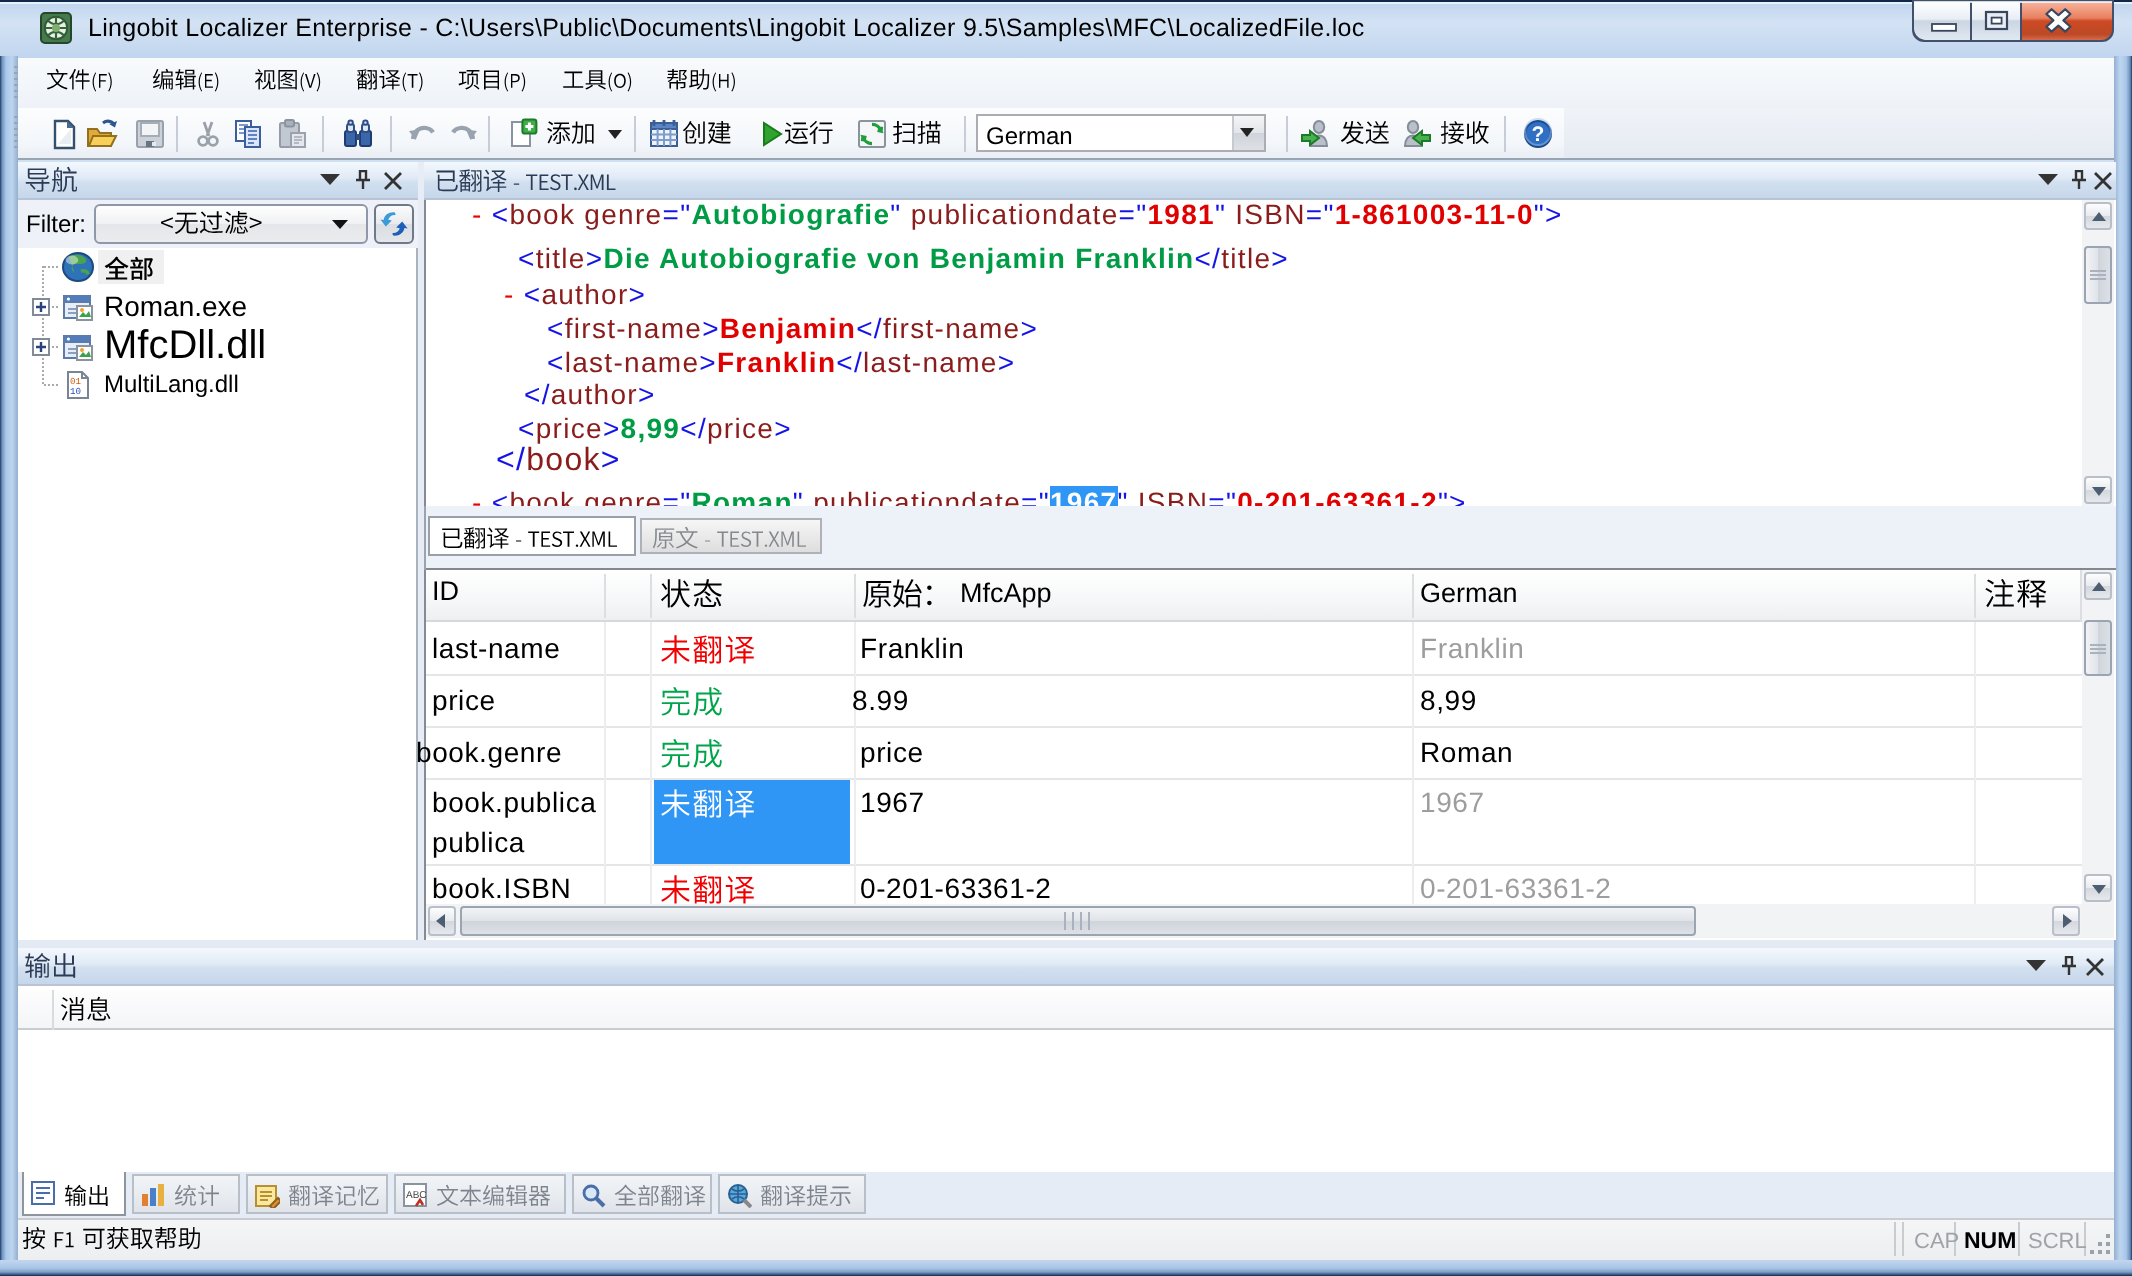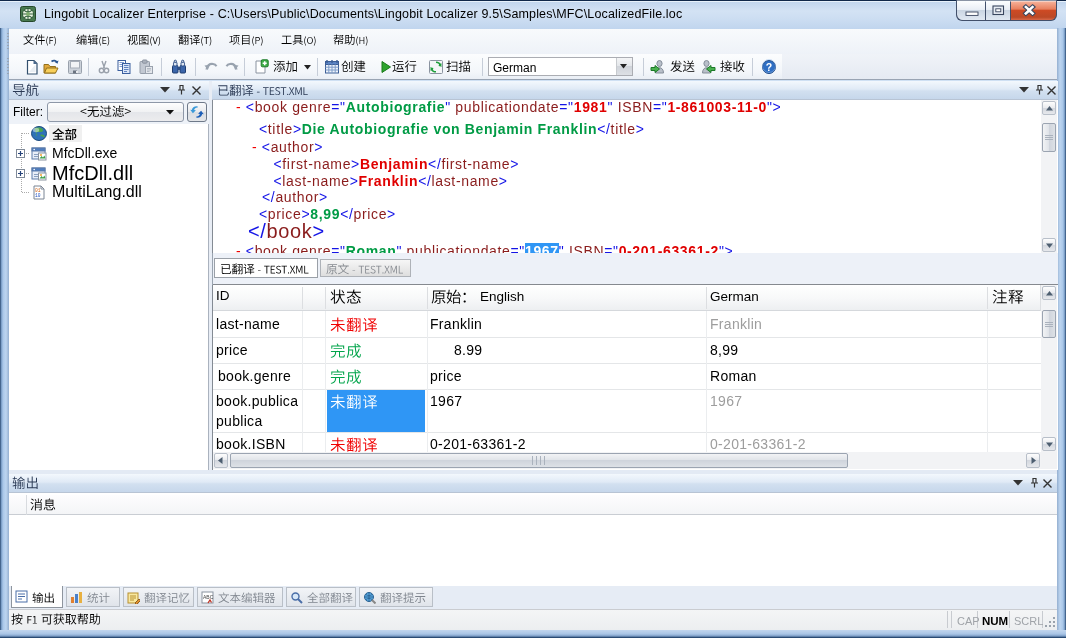--- a/index.html
+++ b/index.html
@@ -262,23 +262,23 @@
     <rect x="7.5" y="7" width="7.5" height="7" fill="#fff" stroke="#8a93a0"></rect>
     <path d="M8.5 12.5l2-2.5 1.5 1.5 1.5-2 1 3z" fill="#3fa04c"></path>
     <circle cx="10" cy="9" r="1" fill="#f0a030"></circle>
   </svg>
 <svg class="abs" style="left:31px;top:185px" width="16" height="15" viewBox="0 0 16 15">
 <path d="M3 1h7l3 3v10H3z" fill="#fff" stroke="#7a8594"></path>
     <path d="M10 1v3h3" fill="none" stroke="#7a8594"></path>
 <text x="4" y="7" font-size="4.6" font-family="Liberation Mono" fill="#d06010">01</text>
 <text x="4" y="12" font-size="4.6" font-family="Liberation Mono" fill="#2050c0">10</text>
 </svg>
-<div style="position:absolute;left:52px;top:144.3px;font-size:14px;line-height:18px;white-space:pre;color:#000">MfcDll.exe</div>
+<div style="position:absolute;left:52px;top:144.3px;font-size:14px;line-height:18px;white-space:pre;color:#000">Roman.exe</div>
 <div style="position:absolute;left:52px;top:163.8px;font-size:20px;line-height:18px;white-space:pre;color:#000">MfcDll.dll</div>
-<div style="position:absolute;left:52px;top:183.3px;font-size:16px;line-height:18px;white-space:pre;color:#000">MultiLang.dll</div>
+<div style="position:absolute;left:52px;top:183.3px;font-size:12px;line-height:18px;white-space:pre;color:#000">MultiLang.dll</div>
 <div style="position:absolute;left:209px;top:81px;width:3px;height:389px;background:#e8edf5;"></div>
 <div class="hdrgrad" style="position:absolute;left:212px;top:81px;width:846px;height:19px;border-bottom:1px solid #b8c4d4;"></div>
 <svg style="position:absolute;left:217px;top:83.8px;overflow:visible" width="91.1" height="13.2" viewBox="0 0 91.1 13.2">
     <path d="M1.2 1.3V2.2H9.4V5.5H2.7V3.4H1.9V9.8C1.9 11.3 2.5 11.6 4.4 11.6C4.9 11.6 8.8 11.6 9.2 11.6C11.2 11.6 11.6 10.9 11.9 8.7C11.6 8.6 11.2 8.5 11 8.3C10.9 10.3 10.6 10.8 9.2 10.8C8.4 10.8 5 10.8 4.4 10.8C3 10.8 2.7 10.6 2.7 9.8V6.4H9.4V7H10.3V1.3Z M13.4 2.1C13.6 2.6 13.8 3.2 13.9 3.5L14.5 3.3C14.4 3 14.2 2.4 14 2ZM18.5 3.3C18.9 4.1 19.2 5.2 19.4 5.8L20 5.6C19.8 5 19.4 3.9 19.1 3.1ZM21.3 3.3C21.6 4.1 22 5.1 22.1 5.7L22.8 5.5C22.6 4.9 22.2 3.9 21.9 3.1ZM17.2 1.8C17 2.3 16.7 3 16.4 3.5H16V1.6C16.8 1.5 17.5 1.3 18.1 1.2L17.6 0.6C16.5 0.9 14.5 1.1 12.8 1.2C12.9 1.4 13 1.7 13 1.8C13.7 1.8 14.5 1.7 15.3 1.7V3.5H12.7V4.2H15C14.4 5.1 13.4 6 12.6 6.5C12.7 6.7 12.9 7 12.9 7.2L13.2 7V12H13.9V11.2H17.3V11.8H18V7H13.3C14 6.5 14.7 5.6 15.3 4.8V6.8H16V4.8C16.6 5.3 17.6 6.1 17.9 6.5L18.4 5.8C18 5.6 16.6 4.6 16.1 4.2H18.1V3.5H17.1C17.3 3.1 17.6 2.5 17.8 2ZM15.3 9.4V10.6H13.9V9.4ZM15.9 9.4H17.3V10.6H15.9ZM15.3 8.8H13.9V7.7H15.3ZM15.9 8.8V7.7H17.3V8.8ZM18.3 8.6 18.7 9.2C19.2 8.7 19.7 8.1 20.2 7.4V11C20.2 11.1 20.2 11.2 20.1 11.2C19.9 11.2 19.4 11.2 19 11.2C19.1 11.4 19.2 11.7 19.2 11.9C19.9 11.9 20.3 11.9 20.6 11.8C20.8 11.7 20.9 11.4 20.9 11V1.1H18.5V1.8H20.2V6.5C19.5 7.3 18.8 8.1 18.3 8.6ZM21.1 8.4 21.6 9C22 8.6 22.5 8 23 7.5V11C23 11.1 22.9 11.2 22.8 11.2C22.6 11.2 22.2 11.2 21.7 11.2C21.8 11.4 21.9 11.7 21.9 11.9C22.6 11.9 23.1 11.9 23.3 11.8C23.6 11.7 23.7 11.4 23.7 11V1.1H21.2V1.8H23V6.5C22.3 7.2 21.6 8 21.1 8.4Z M25.5 1.2C26.1 1.9 26.7 2.8 27 3.4L27.6 2.9C27.4 2.3 26.7 1.5 26.1 0.8ZM31.9 5.9V7H29.4V7.7H31.9V9.2H28.7V9.6C28.6 9.4 28.5 9.3 28.5 9.1L27.4 9.9V4.4H24.8V5.2H26.6V9.8C26.6 10.4 26.2 10.9 26 11C26.2 11.2 26.4 11.5 26.5 11.7C26.6 11.4 26.9 11.2 28.7 9.9V9.9H31.9V12H32.7V9.9H36.1V9.2H32.7V7.7H35.3V7H32.7V5.9ZM34.3 2C33.9 2.7 33.2 3.3 32.4 3.9C31.7 3.3 31.1 2.7 30.6 2ZM28.9 1.2V2H29.8C30.3 2.9 30.9 3.6 31.7 4.3C30.6 4.9 29.4 5.4 28.3 5.7C28.4 5.8 28.6 6.2 28.7 6.4C30 6 31.2 5.5 32.4 4.8C33.4 5.5 34.5 6 35.8 6.3C35.9 6.1 36.1 5.7 36.3 5.6C35.1 5.3 34 4.9 33.1 4.3C34.1 3.5 35 2.6 35.5 1.5L35 1.2L34.9 1.2Z M39.9 8.4H42.6V7.7H39.9Z M48.4 11H49.3V4H51.7V3.2H46V4H48.4Z M52.8 11H57.3V10.3H53.7V7.3H56.7V6.5H53.7V4H57.2V3.2H52.8Z M60.7 11.1C62.3 11.1 63.3 10.2 63.3 9C63.3 7.8 62.6 7.3 61.7 6.9L60.6 6.4C60 6.1 59.3 5.8 59.3 5C59.3 4.3 59.9 3.9 60.8 3.9C61.5 3.9 62.1 4.1 62.6 4.6L63.1 4C62.5 3.5 61.7 3.1 60.8 3.1C59.4 3.1 58.4 3.9 58.4 5.1C58.4 6.3 59.3 6.8 60 7.1L61.1 7.6C61.8 7.9 62.4 8.2 62.4 9C62.4 9.8 61.8 10.4 60.7 10.4C59.9 10.4 59.1 10 58.5 9.4L58 10C58.7 10.7 59.6 11.1 60.7 11.1Z M66 11H66.9V4H69.3V3.2H63.6V4H66Z M70.7 11.1C71.1 11.1 71.4 10.9 71.4 10.5C71.4 10 71.1 9.8 70.7 9.8C70.4 9.8 70.1 10 70.1 10.5C70.1 10.9 70.4 11.1 70.7 11.1Z M71.9 11H72.8L74 8.8C74.2 8.4 74.4 8.1 74.6 7.6H74.7C74.9 8.1 75.1 8.4 75.3 8.8L76.5 11H77.5L75.2 7L77.4 3.2H76.4L75.3 5.3C75.1 5.6 75 6 74.8 6.4H74.7C74.5 6 74.3 5.6 74.1 5.3L73 3.2H72L74.2 7Z M78.4 11H79.2V6.5C79.2 5.8 79.1 4.9 79.1 4.3H79.1L79.7 6L81.3 10.2H81.9L83.4 6L84 4.3H84C84 4.9 83.9 5.8 83.9 6.5V11H84.8V3.2H83.7L82.2 7.5C82 8 81.8 8.6 81.6 9.1H81.6C81.4 8.6 81.2 8 81 7.5L79.5 3.2H78.4Z M86.5 11H90.8V10.3H87.4V3.2H86.5Z" fill="#2b3a55"></path>
   </svg>
 <svg class="abs" style="left:1019px;top:87px" width="11" height="6" viewBox="0 0 11 6">
     <path d="M0 0h10L5 5.5z" fill="#333"></path>
   </svg>
 <svg class="abs" style="left:1035px;top:85px" width="9" height="10" viewBox="0 0 9 10">
     <path d="M3 0.5h3v4.5h-3zM1 5h7M4.5 5v4.5" stroke="#333" fill="none" stroke-width="1.2"></path>
@@ -287,21 +287,21 @@
     <path d="M0.5 0.5l8 8M8.5 0.5l-8 8" stroke="#333" stroke-width="1.4"></path>
   </svg>
 <div style="position:absolute;left:212px;top:100px;width:846px;height:153px;background:#fff;border-left:1px solid #848b94;"></div>
 <div style="position:absolute;left:236px;top:97.7px;font-size:14px;line-height:18px;white-space:pre;letter-spacing:0.65px;color:#000"><span style="color:#f00000">-</span> <span style="color:#1414e6">&lt;</span><span style="color:#8a1c1c">book genre</span><span style="color:#1414e6">="</span><b style="color:#009b45">Autobiografie</b><span style="color:#1414e6">"</span> <span style="color:#8a1c1c">publicationdate</span><span style="color:#1414e6">="</span><b style="color:#e00000">1981</b><span style="color:#1414e6">"</span> <span style="color:#8a1c1c">ISBN</span><span style="color:#1414e6">="</span><b style="color:#e00000">1-861003-11-0</b><span style="color:#1414e6">"&gt;</span></div>
 <div style="position:absolute;left:259px;top:120.2px;font-size:14px;line-height:18px;white-space:pre;letter-spacing:0.65px;color:#000"><span style="color:#1414e6">&lt;</span><span style="color:#8a1c1c">title</span><span style="color:#1414e6">&gt;</span><b style="color:#009b45">Die Autobiografie von Benjamin Franklin</b><span style="color:#1414e6">&lt;/</span><span style="color:#8a1c1c">title</span><span style="color:#1414e6">&gt;</span></div>
 <div style="position:absolute;left:252px;top:137.8px;font-size:14px;line-height:18px;white-space:pre;letter-spacing:0.65px;color:#000"><span style="color:#f00000">-</span> <span style="color:#1414e6">&lt;</span><span style="color:#8a1c1c">author</span><span style="color:#1414e6">&gt;</span></div>
 <div style="position:absolute;left:273.5px;top:154.7px;font-size:14px;line-height:18px;white-space:pre;letter-spacing:0.65px;color:#000"><span style="color:#1414e6">&lt;</span><span style="color:#8a1c1c">first-name</span><span style="color:#1414e6">&gt;</span><b style="color:#e00000">Benjamin</b><span style="color:#1414e6">&lt;/</span><span style="color:#8a1c1c">first-name</span><span style="color:#1414e6">&gt;</span></div>
 <div style="position:absolute;left:273.5px;top:171.6px;font-size:14px;line-height:18px;white-space:pre;letter-spacing:0.65px;color:#000"><span style="color:#1414e6">&lt;</span><span style="color:#8a1c1c">last-name</span><span style="color:#1414e6">&gt;</span><b style="color:#e00000">Franklin</b><span style="color:#1414e6">&lt;/</span><span style="color:#8a1c1c">last-name</span><span style="color:#1414e6">&gt;</span></div>
 <div style="position:absolute;left:262px;top:188.4px;font-size:14px;line-height:18px;white-space:pre;letter-spacing:0.65px;color:#000"><span style="color:#1414e6">&lt;/</span><span style="color:#8a1c1c">author</span><span style="color:#1414e6">&gt;</span></div>
 <div style="position:absolute;left:259px;top:205.3px;font-size:14px;line-height:18px;white-space:pre;letter-spacing:0.65px;color:#000"><span style="color:#1414e6">&lt;</span><span style="color:#8a1c1c">price</span><span style="color:#1414e6">&gt;</span><b style="color:#009b45">8,99</b><span style="color:#1414e6">&lt;/</span><span style="color:#8a1c1c">price</span><span style="color:#1414e6">&gt;</span></div>
-<div style="position:absolute;left:248px;top:222.1px;font-size:20px;line-height:18px;white-space:pre;letter-spacing:0.65px;color:#000"><span style="color:#1414e6">&lt;/</span><span style="color:#8a1c1c">book</span><span style="color:#1414e6">&gt;</span></div>
+<div style="position:absolute;left:248px;top:222.1px;font-size:16px;line-height:18px;white-space:pre;letter-spacing:0.65px;color:#000"><span style="color:#1414e6">&lt;/</span><span style="color:#8a1c1c">book</span><span style="color:#1414e6">&gt;</span></div>
 <div style="position:absolute;left:236px;top:242px;font-size:14px;line-height:18px;white-space:pre;letter-spacing:0.65px;color:#000"><span style="color:#f00000">-</span> <span style="color:#1414e6">&lt;</span><span style="color:#8a1c1c">book genre</span><span style="color:#1414e6">="</span><b style="color:#009b45">Roman</b><span style="color:#1414e6">"</span> <span style="color:#8a1c1c">publicationdate</span><span style="color:#1414e6">="</span><b style="background:#2f96f5;color:#fff">1967</b><span style="color:#1414e6">"</span> <span style="color:#8a1c1c">ISBN</span><span style="color:#1414e6">="</span><b style="color:#e00000">0-201-63361-2</b><span style="color:#1414e6">"&gt;</span></div>
 <div style="position:absolute;left:1041px;top:100px;width:16px;height:153px;background:#f2f3f5;"></div>
 <div style="position:absolute;left:1042px;top:101px;width:14px;height:14px;background:linear-gradient(#fdfdfd,#e8eaee 50%,#d3d7de 50%,#e6e8ec);border:1px solid #b8bfc9;border-radius:2px;"></div>
 <svg class="abs" style="left:1046px;top:106px" width="7" height="5" viewBox="0 0 7 5">
     <path d="M3.5 0L7 4.5H0z" fill="#4d5e70"></path>
   </svg>
 <div style="position:absolute;left:1042px;top:238px;width:14px;height:14px;background:linear-gradient(#fdfdfd,#e8eaee 50%,#d3d7de 50%,#e6e8ec);border:1px solid #b8bfc9;border-radius:2px;"></div>
 <svg class="abs" style="left:1046px;top:243px" width="7" height="5" viewBox="0 0 7 5">
     <path d="M3.5 5L0 0.5h7z" fill="#4d5e70"></path>
   </svg>
@@ -327,21 +327,21 @@
 <div style="position:absolute;left:706px;top:287px;width:1px;height:22px;background:#dcdee1;"></div>
 <div style="position:absolute;left:987px;top:287px;width:1px;height:22px;background:#dcdee1;"></div>
 <div style="position:absolute;left:1040px;top:285px;width:1px;height:26px;background:#dcdee1;"></div>
 <div style="position:absolute;left:216px;top:287px;font-size:13.5px;line-height:17.5px;white-space:pre;color:#000">ID</div>
 <svg style="position:absolute;left:330px;top:289px;overflow:visible" width="31.6" height="16.4" viewBox="0 0 31.6 16.4">
     <path d="M11.5 1.6C12.2 2.5 13 3.6 13.4 4.4L14.2 3.8C13.8 3.1 13 2 12.3 1.2ZM0.8 3.1C1.6 4 2.4 5.2 2.8 6L3.7 5.4C3.3 4.7 2.4 3.5 1.6 2.6ZM9.2 0.6V4.2L9.2 5.2H5.5V6.3H9.1C8.9 8.8 8 11.8 5.1 14.1C5.3 14.3 5.7 14.6 5.9 14.8C8.4 12.8 9.4 10.4 9.9 8C10.7 11.1 12.1 13.5 14.3 14.8C14.4 14.5 14.8 14.1 15.1 13.9C12.6 12.6 11.1 9.7 10.4 6.3H14.7V5.2H10.2L10.2 4.2V0.6ZM0.5 10.7 1.1 11.6C2 10.8 3 9.9 3.9 8.9V14.8H4.9V0.6H3.9V7.7C2.7 8.8 1.4 10 0.5 10.7Z M22 7.2C22.9 7.7 24 8.6 24.5 9.1L25.4 8.5C24.9 7.9 23.8 7.2 22.9 6.6ZM20.3 9.9V13C20.3 14.2 20.8 14.5 22.5 14.5C22.9 14.5 25.8 14.5 26.2 14.5C27.7 14.5 28 14 28.2 12.1C27.9 12 27.4 11.9 27.2 11.7C27.1 13.3 27 13.5 26.2 13.5C25.5 13.5 23 13.5 22.5 13.5C21.5 13.5 21.3 13.4 21.3 13V9.9ZM22.5 9.5C23.4 10.3 24.5 11.4 25 12.2L25.8 11.6C25.3 10.9 24.2 9.8 23.3 9ZM27.7 9.9C28.5 11.2 29.3 13 29.6 14.1L30.6 13.8C30.3 12.7 29.5 10.9 28.7 9.6ZM18.5 9.9C18.2 11.1 17.7 12.7 17 13.7L17.9 14.2C18.6 13.1 19.1 11.5 19.5 10.2ZM23.4 0.6C23.3 1.3 23.2 2.1 23 2.8H17V3.8H22.8C22 5.9 20.5 7.6 16.8 8.5C17 8.7 17.3 9.2 17.4 9.4C21.4 8.3 23.1 6.3 23.9 3.8H23.9C25 6.6 27.1 8.5 30.2 9.4C30.3 9.1 30.7 8.6 30.9 8.4C28.1 7.7 26 6.1 25 3.8H30.8V2.8H24.1C24.3 2.1 24.4 1.3 24.5 0.6Z" fill="#000"></path>
   </svg>
 <svg style="position:absolute;left:431px;top:289px;overflow:visible" width="45.3" height="16.4" viewBox="0 0 45.3 16.4">
     <path d="M5.6 7.3H12.3V8.9H5.6ZM5.6 5H12.3V6.5H5.6ZM10.8 11C11.8 12 13 13.4 13.6 14.2L14.5 13.7C13.9 12.9 12.6 11.5 11.7 10.6ZM5.8 10.5C5.1 11.6 4 12.7 3.1 13.6C3.4 13.7 3.8 14 4 14.1C4.9 13.3 6 12 6.8 10.9ZM2.1 1.5V5.9C2.1 8.3 2 11.6 0.6 14C0.8 14.1 1.3 14.3 1.5 14.5C2.9 12 3.1 8.4 3.1 5.9V2.5H14.6V1.5ZM8.3 2.7C8.2 3.1 7.9 3.7 7.7 4.2H4.6V9.7H8.4V13.6C8.4 13.8 8.4 13.9 8.1 13.9C7.9 13.9 7.1 13.9 6.1 13.9C6.2 14.1 6.4 14.5 6.4 14.8C7.7 14.8 8.4 14.8 8.9 14.6C9.3 14.5 9.4 14.2 9.4 13.6V9.7H13.3V4.2H8.8C9 3.8 9.3 3.3 9.5 2.9Z M22.1 8.5V14.8H23.1V14.1H27.9V14.8H28.9V8.5ZM23.1 13.2V9.5H27.9V13.2ZM21.5 7.2C22 7.1 22.6 7 28.5 6.6C28.7 7 28.9 7.3 29 7.7L29.9 7.2C29.4 6 28.3 4.2 27.2 2.9L26.4 3.3C27 4 27.5 4.8 28 5.6L22.8 6C23.9 4.6 24.9 2.7 25.8 0.9L24.7 0.6C23.9 2.6 22.6 4.7 22.2 5.2C21.8 5.8 21.5 6.2 21.2 6.2C21.3 6.5 21.5 7 21.5 7.2ZM18 4.8H19.9C19.7 6.9 19.3 8.6 18.8 10C18.2 9.5 17.6 9.1 17.1 8.7C17.4 7.6 17.7 6.2 18 4.8ZM16 9.1C16.7 9.6 17.6 10.3 18.4 10.9C17.6 12.3 16.7 13.3 15.6 14C15.8 14.2 16 14.5 16.2 14.8C17.4 14 18.4 13 19.1 11.6C19.7 12.2 20.3 12.7 20.6 13.2L21.3 12.4C20.9 11.9 20.2 11.3 19.6 10.7C20.3 8.9 20.7 6.7 20.9 3.9L20.3 3.8L20.1 3.8H18.2C18.4 2.7 18.6 1.7 18.7 0.7L17.7 0.7C17.6 1.6 17.5 2.7 17.3 3.8H15.6V4.8H17.1C16.7 6.4 16.3 8 16 9.1Z M33.7 6C34.3 6 34.8 5.6 34.8 4.9C34.8 4.2 34.3 3.8 33.7 3.8C33.1 3.8 32.6 4.2 32.6 4.9C32.6 5.6 33.1 6 33.7 6ZM33.7 13.6C34.3 13.6 34.8 13.2 34.8 12.5C34.8 11.8 34.3 11.4 33.7 11.4C33.1 11.4 32.6 11.8 32.6 12.5C32.6 13.2 33.1 13.6 33.7 13.6Z" fill="#000"></path>
   </svg>
-<div style="position:absolute;left:480px;top:287.8px;font-size:13.5px;line-height:17.5px;white-space:pre;color:#000">English</div>
+<div style="position:absolute;left:480px;top:287.8px;font-size:13.5px;line-height:17.5px;white-space:pre;color:#000">MfcApp</div>
 <div style="position:absolute;left:710px;top:287.8px;font-size:13.5px;line-height:17.5px;white-space:pre;color:#000">German</div>
 <svg style="position:absolute;left:992px;top:288.5px;overflow:visible" width="31.6" height="16.4" viewBox="0 0 31.6 16.4">
     <path d="M1.5 1.5C2.5 2 3.8 2.8 4.4 3.3L5 2.4C4.4 1.9 3 1.2 2.1 0.8ZM0.7 5.8C1.6 6.3 2.9 7 3.5 7.5L4.1 6.6C3.5 6.2 2.2 5.5 1.2 5ZM1.1 13.9 2 14.6C2.9 13.2 4 11.2 4.8 9.6L4.1 8.9C3.2 10.7 2 12.7 1.1 13.9ZM8.5 0.9C9 1.7 9.6 2.8 9.8 3.5L10.8 3.1C10.6 2.4 10 1.3 9.4 0.5ZM5.1 3.6V4.6H9.3V8.2H5.7V9.2H9.3V13.3H4.6V14.3H14.9V13.3H10.3V9.2H13.9V8.2H10.3V4.6H14.5V3.6Z M17.1 3.2C17.6 3.9 18 4.9 18.2 5.5L19 5.2C18.8 4.6 18.3 3.6 17.8 3ZM22.1 2.8C21.8 3.5 21.3 4.5 20.9 5.2L21.6 5.4C22 4.8 22.5 3.9 22.9 3.1ZM22.2 0.7C21 1.1 18.7 1.4 16.8 1.6C16.9 1.8 17 2.1 17 2.4C17.8 2.3 18.7 2.3 19.5 2.1V6.2H16.9V7.1H19.3C18.7 8.7 17.6 10.5 16.6 11.5C16.8 11.8 17 12.2 17.2 12.5C18 11.6 18.9 10.1 19.5 8.6V14.8H20.5V8.4C21.1 9.1 21.8 10 22.1 10.4L22.8 9.7C22.5 9.3 21 7.7 20.5 7.3V7.1H22.5V6.2H20.5V2C21.4 1.9 22.2 1.7 22.8 1.5ZM23.3 1.4V2.4H24C24.5 3.4 25.3 4.4 26.1 5.2C25 5.9 23.7 6.5 22.5 6.9C22.7 7.1 23 7.4 23.1 7.7C24.3 7.3 25.7 6.6 26.9 5.8C28 6.7 29.2 7.3 30.6 7.7C30.7 7.4 31 7 31.2 6.8C29.9 6.5 28.7 6 27.6 5.3C28.9 4.3 30 3.1 30.7 1.7L30 1.4L29.8 1.4ZM29.2 2.4C28.6 3.2 27.8 4 26.9 4.7C26.1 4 25.4 3.2 24.9 2.4ZM26.3 7.3V8.7H23.5V9.6H26.3V11.3H22.9V12.3H26.3V14.8H27.4V12.3H30.8V11.3H27.4V9.6H30.2V8.7H27.4V7.3Z" fill="#000"></path>
   </svg>
 <div style="position:absolute;left:213px;top:337px;width:828px;height:1px;background:#e4e6e8;"></div>
 <div style="position:absolute;left:213px;top:363px;width:828px;height:1px;background:#e4e6e8;"></div>
 <div style="position:absolute;left:213px;top:389px;width:828px;height:1px;background:#e4e6e8;"></div>
 <div style="position:absolute;left:213px;top:432px;width:828px;height:1px;background:#e4e6e8;"></div>
 <div style="position:absolute;left:302px;top:311px;width:1px;height:141px;background:#ebedef;"></div>
 <div style="position:absolute;left:325px;top:311px;width:1px;height:141px;background:#ebedef;"></div>
@@ -352,23 +352,23 @@
 <div style="position:absolute;left:216px;top:314.5px;font-size:14px;line-height:18px;white-space:pre;letter-spacing:0.3px;color:#000">last-name</div>
 <svg style="position:absolute;left:330px;top:316.8px;overflow:visible" width="47.7" height="16.4" viewBox="0 0 47.7 16.4">
     <path d="M7.2 0.6V3.2H2.1V4.2H7.2V7H1V8.1H6.5C5.1 10.1 2.7 12.1 0.6 13C0.8 13.3 1.1 13.6 1.3 13.9C3.4 12.9 5.7 10.9 7.2 8.8V14.8H8.3V8.7C9.8 10.9 12.1 12.9 14.2 13.9C14.4 13.6 14.7 13.2 14.9 13C12.8 12.1 10.4 10.1 8.9 8.1H14.6V7H8.3V4.2H13.5V3.2H8.3V0.6Z M17.7 2.6C17.9 3.1 18.2 3.9 18.3 4.3L19.1 4.1C19 3.6 18.7 2.9 18.4 2.4ZM24.1 4C24.5 5 24.9 6.4 25.1 7.2L25.8 6.9C25.7 6.1 25.2 4.8 24.7 3.8ZM27.5 4C27.9 5 28.4 6.3 28.6 7.1L29.3 6.8C29.1 6.1 28.7 4.8 28.2 3.8ZM22.4 2.2C22.2 2.8 21.8 3.7 21.5 4.3H20.9V1.9C21.9 1.8 22.8 1.6 23.5 1.4L22.9 0.7C21.5 1.1 19 1.4 17 1.5C17.1 1.7 17.2 2 17.2 2.2C18.1 2.2 19.1 2.1 20 2V4.3H16.9V5.2H19.7C18.9 6.3 17.7 7.4 16.7 8C16.9 8.2 17.1 8.6 17.2 8.9L17.4 8.7V14.8H18.3V13.9H22.5V14.6H23.4V8.6H17.5C18.4 8 19.3 7 20 6V8.3H20.9V6C21.7 6.6 22.9 7.6 23.3 8L23.9 7.2C23.4 6.9 21.7 5.6 21 5.2H23.6V4.3H22.3C22.6 3.8 22.9 3.1 23.2 2.5ZM20.1 11.6V13H18.3V11.6ZM20.9 11.6H22.5V13H20.9ZM20.1 10.8H18.3V9.5H20.1ZM20.9 10.8V9.5H22.5V10.8ZM23.8 10.6 24.3 11.3C24.9 10.7 25.5 9.9 26.2 9.2V13.6C26.2 13.8 26.1 13.8 26 13.8C25.8 13.8 25.2 13.8 24.6 13.8C24.8 14.1 24.9 14.5 24.9 14.7C25.7 14.7 26.3 14.7 26.6 14.6C26.9 14.4 27.1 14.1 27.1 13.6V1.3H24V2.2H26.2V8C25.3 9 24.4 10 23.8 10.6ZM27.3 10.4 27.8 11.2C28.4 10.6 29 9.9 29.6 9.2V13.6C29.6 13.8 29.5 13.8 29.3 13.8C29.2 13.8 28.6 13.8 28 13.8C28.1 14.1 28.3 14.5 28.3 14.8C29.1 14.8 29.7 14.7 30 14.6C30.4 14.4 30.5 14.1 30.5 13.6V1.4H27.4V2.3H29.6V8C28.7 8.9 27.9 9.9 27.3 10.4Z M33.8 1.5C34.5 2.3 35.3 3.4 35.6 4.2L36.5 3.5C36.1 2.9 35.3 1.8 34.6 1ZM41.7 7.2V8.6H38.6V9.6H41.7V11.3H37.8V11.9C37.7 11.7 37.6 11.4 37.5 11.3L36.2 12.2V5.5H32.9V6.5H35.2V12.2C35.2 12.9 34.7 13.4 34.4 13.6C34.6 13.8 34.9 14.2 35 14.4C35.2 14.1 35.6 13.8 37.8 12.2V12.2H41.7V14.8H42.8V12.2H46.9V11.3H42.8V9.6H45.9V8.6H42.8V7.2ZM44.8 2.4C44.2 3.3 43.3 4.1 42.4 4.7C41.5 4.1 40.7 3.3 40.1 2.4ZM38 1.5V2.4H39.1C39.7 3.5 40.5 4.5 41.5 5.3C40.2 6.1 38.7 6.6 37.2 7C37.4 7.2 37.7 7.6 37.8 7.9C39.3 7.4 40.9 6.8 42.4 5.9C43.6 6.7 45 7.4 46.6 7.7C46.7 7.5 47 7.1 47.2 6.9C45.7 6.6 44.4 6 43.2 5.3C44.5 4.4 45.6 3.2 46.3 1.8L45.6 1.4L45.4 1.5Z" fill="#f00000"></path>
   </svg>
 <div style="position:absolute;left:430px;top:314.5px;font-size:14px;line-height:18px;white-space:pre;letter-spacing:0.3px;color:#000">Franklin</div>
 <div style="position:absolute;left:710px;top:314.5px;font-size:14px;line-height:18px;white-space:pre;letter-spacing:0.3px;color:#9d9d9d">Franklin</div>
 <div style="position:absolute;left:216px;top:340.5px;font-size:14px;line-height:18px;white-space:pre;letter-spacing:0.3px;color:#000">price</div>
 <svg style="position:absolute;left:330px;top:342.8px;overflow:visible" width="31.6" height="16.4" viewBox="0 0 31.6 16.4">
     <path d="M3.5 5.2V6.1H12V5.2ZM0.9 8.1V9H5.1C4.9 11.9 4.2 13.3 0.7 14C0.9 14.2 1.2 14.6 1.3 14.8C5.1 14 5.9 12.3 6.2 9H9V13.1C9 14.3 9.4 14.6 10.7 14.6C11 14.6 12.9 14.6 13.2 14.6C14.4 14.6 14.7 14 14.8 11.9C14.5 11.8 14.1 11.7 13.9 11.5C13.8 13.3 13.7 13.6 13.1 13.6C12.7 13.6 11.1 13.6 10.8 13.6C10.2 13.6 10 13.5 10 13.1V9H14.6V8.1ZM6.6 0.8C6.9 1.3 7.2 1.9 7.4 2.4H1.3V5.8H2.3V3.4H13.1V5.8H14.2V2.4H8.6C8.4 1.8 8 1.1 7.6 0.5Z M26.5 1.4C27.5 1.9 28.7 2.7 29.3 3.2L30 2.5C29.4 2 28.1 1.2 27.1 0.7ZM24.6 0.6C24.6 1.5 24.6 2.4 24.7 3.3H18.1V7.6C18.1 9.6 18 12.3 16.7 14.2C16.9 14.3 17.4 14.7 17.6 14.9C19 12.9 19.2 9.8 19.2 7.6V7.4H22.2C22.1 10.2 22.1 11.2 21.8 11.5C21.7 11.6 21.6 11.6 21.4 11.6C21.1 11.6 20.4 11.6 19.6 11.6C19.8 11.8 19.9 12.2 19.9 12.5C20.7 12.6 21.4 12.6 21.8 12.5C22.2 12.5 22.5 12.4 22.7 12.1C23 11.7 23.1 10.4 23.2 6.9C23.2 6.7 23.2 6.4 23.2 6.4H19.2V4.3H24.8C25 6.9 25.3 9.2 25.9 10.9C24.9 12.1 23.7 13.1 22.3 13.9C22.5 14.1 22.9 14.5 23 14.7C24.3 14 25.4 13.1 26.3 12C27 13.7 28 14.7 29.2 14.7C30.3 14.7 30.7 13.9 30.9 11.3C30.7 11.2 30.3 11 30 10.7C29.9 12.8 29.8 13.6 29.3 13.6C28.5 13.6 27.7 12.7 27.1 11.1C28.3 9.6 29.2 7.9 29.8 5.8L28.8 5.6C28.3 7.2 27.6 8.7 26.7 9.9C26.3 8.4 26 6.5 25.8 4.3H30.8V3.3H25.7C25.7 2.4 25.7 1.5 25.7 0.6Z" fill="#00a44a"></path>
   </svg>
-<div style="position:absolute;left:454px;top:340.5px;font-size:14px;line-height:18px;white-space:pre;letter-spacing:0.3px;color:#000">8.99</div>
+<div style="position:absolute;left:426px;top:340.5px;font-size:14px;line-height:18px;white-space:pre;letter-spacing:0.3px;color:#000">8.99</div>
 <div style="position:absolute;left:710px;top:340.5px;font-size:14px;line-height:18px;white-space:pre;letter-spacing:0.3px;color:#000">8,99</div>
-<div style="position:absolute;left:218px;top:366.5px;font-size:14px;line-height:18px;white-space:pre;letter-spacing:0.3px;color:#000">book.genre</div>
+<div style="position:absolute;left:208px;top:366.5px;font-size:14px;line-height:18px;white-space:pre;letter-spacing:0.3px;color:#000">book.genre</div>
 <svg style="position:absolute;left:330px;top:368.8px;overflow:visible" width="31.6" height="16.4" viewBox="0 0 31.6 16.4">
     <path d="M3.5 5.2V6.1H12V5.2ZM0.9 8.1V9H5.1C4.9 11.9 4.2 13.3 0.7 14C0.9 14.2 1.2 14.6 1.3 14.8C5.1 14 5.9 12.3 6.2 9H9V13.1C9 14.3 9.4 14.6 10.7 14.6C11 14.6 12.9 14.6 13.2 14.6C14.4 14.6 14.7 14 14.8 11.9C14.5 11.8 14.1 11.7 13.9 11.5C13.8 13.3 13.7 13.6 13.1 13.6C12.7 13.6 11.1 13.6 10.8 13.6C10.2 13.6 10 13.5 10 13.1V9H14.6V8.1ZM6.6 0.8C6.9 1.3 7.2 1.9 7.4 2.4H1.3V5.8H2.3V3.4H13.1V5.8H14.2V2.4H8.6C8.4 1.8 8 1.1 7.6 0.5Z M26.5 1.4C27.5 1.9 28.7 2.7 29.3 3.2L30 2.5C29.4 2 28.1 1.2 27.1 0.7ZM24.6 0.6C24.6 1.5 24.6 2.4 24.7 3.3H18.1V7.6C18.1 9.6 18 12.3 16.7 14.2C16.9 14.3 17.4 14.7 17.6 14.9C19 12.9 19.2 9.8 19.2 7.6V7.4H22.2C22.1 10.2 22.1 11.2 21.8 11.5C21.7 11.6 21.6 11.6 21.4 11.6C21.1 11.6 20.4 11.6 19.6 11.6C19.8 11.8 19.9 12.2 19.9 12.5C20.7 12.6 21.4 12.6 21.8 12.5C22.2 12.5 22.5 12.4 22.7 12.1C23 11.7 23.1 10.4 23.2 6.9C23.2 6.7 23.2 6.4 23.2 6.4H19.2V4.3H24.8C25 6.9 25.3 9.2 25.9 10.9C24.9 12.1 23.7 13.1 22.3 13.9C22.5 14.1 22.9 14.5 23 14.7C24.3 14 25.4 13.1 26.3 12C27 13.7 28 14.7 29.2 14.7C30.3 14.7 30.7 13.9 30.9 11.3C30.7 11.2 30.3 11 30 10.7C29.9 12.8 29.8 13.6 29.3 13.6C28.5 13.6 27.7 12.7 27.1 11.1C28.3 9.6 29.2 7.9 29.8 5.8L28.8 5.6C28.3 7.2 27.6 8.7 26.7 9.9C26.3 8.4 26 6.5 25.8 4.3H30.8V3.3H25.7C25.7 2.4 25.7 1.5 25.7 0.6Z" fill="#00a44a"></path>
   </svg>
 <div style="position:absolute;left:430px;top:366.5px;font-size:14px;line-height:18px;white-space:pre;letter-spacing:0.3px;color:#000">price</div>
 <div style="position:absolute;left:710px;top:366.5px;font-size:14px;line-height:18px;white-space:pre;letter-spacing:0.3px;color:#000">Roman</div>
 <div style="position:absolute;left:216px;top:391.5px;font-size:14px;line-height:18px;white-space:pre;letter-spacing:0.3px;color:#000">book.publica</div>
 <div style="position:absolute;left:216px;top:411.5px;font-size:14px;line-height:18px;white-space:pre;letter-spacing:0.3px;color:#000">publica</div>
 <svg style="position:absolute;left:330px;top:393.5px;overflow:visible" width="47.7" height="16.4" viewBox="0 0 47.7 16.4">
     <path d="M7.2 0.6V3.2H2.1V4.2H7.2V7H1V8.1H6.5C5.1 10.1 2.7 12.1 0.6 13C0.8 13.3 1.1 13.6 1.3 13.9C3.4 12.9 5.7 10.9 7.2 8.8V14.8H8.3V8.7C9.8 10.9 12.1 12.9 14.2 13.9C14.4 13.6 14.7 13.2 14.9 13C12.8 12.1 10.4 10.1 8.9 8.1H14.6V7H8.3V4.2H13.5V3.2H8.3V0.6Z M17.7 2.6C17.9 3.1 18.2 3.9 18.3 4.3L19.1 4.1C19 3.6 18.7 2.9 18.4 2.4ZM24.1 4C24.5 5 24.9 6.4 25.1 7.2L25.8 6.9C25.7 6.1 25.2 4.8 24.7 3.8ZM27.5 4C27.9 5 28.4 6.3 28.6 7.1L29.3 6.8C29.1 6.1 28.7 4.8 28.2 3.8ZM22.4 2.2C22.2 2.8 21.8 3.7 21.5 4.3H20.9V1.9C21.9 1.8 22.8 1.6 23.5 1.4L22.9 0.7C21.5 1.1 19 1.4 17 1.5C17.1 1.7 17.2 2 17.2 2.2C18.1 2.2 19.1 2.1 20 2V4.3H16.9V5.2H19.7C18.9 6.3 17.7 7.4 16.7 8C16.9 8.2 17.1 8.6 17.2 8.9L17.4 8.7V14.8H18.3V13.9H22.5V14.6H23.4V8.6H17.5C18.4 8 19.3 7 20 6V8.3H20.9V6C21.7 6.6 22.9 7.6 23.3 8L23.9 7.2C23.4 6.9 21.7 5.6 21 5.2H23.6V4.3H22.3C22.6 3.8 22.9 3.1 23.2 2.5ZM20.1 11.6V13H18.3V11.6ZM20.9 11.6H22.5V13H20.9ZM20.1 10.8H18.3V9.5H20.1ZM20.9 10.8V9.5H22.5V10.8ZM23.8 10.6 24.3 11.3C24.9 10.7 25.5 9.9 26.2 9.2V13.6C26.2 13.8 26.1 13.8 26 13.8C25.8 13.8 25.2 13.8 24.6 13.8C24.8 14.1 24.9 14.5 24.9 14.7C25.7 14.7 26.3 14.7 26.6 14.6C26.9 14.4 27.1 14.1 27.1 13.6V1.3H24V2.2H26.2V8C25.3 9 24.4 10 23.8 10.6ZM27.3 10.4 27.8 11.2C28.4 10.6 29 9.9 29.6 9.2V13.6C29.6 13.8 29.5 13.8 29.3 13.8C29.2 13.8 28.6 13.8 28 13.8C28.1 14.1 28.3 14.5 28.3 14.8C29.1 14.8 29.7 14.7 30 14.6C30.4 14.4 30.5 14.1 30.5 13.6V1.4H27.4V2.3H29.6V8C28.7 8.9 27.9 9.9 27.3 10.4Z M33.8 1.5C34.5 2.3 35.3 3.4 35.6 4.2L36.5 3.5C36.1 2.9 35.3 1.8 34.6 1ZM41.7 7.2V8.6H38.6V9.6H41.7V11.3H37.8V11.9C37.7 11.7 37.6 11.4 37.5 11.3L36.2 12.2V5.5H32.9V6.5H35.2V12.2C35.2 12.9 34.7 13.4 34.4 13.6C34.6 13.8 34.9 14.2 35 14.4C35.2 14.1 35.6 13.8 37.8 12.2V12.2H41.7V14.8H42.8V12.2H46.9V11.3H42.8V9.6H45.9V8.6H42.8V7.2ZM44.8 2.4C44.2 3.3 43.3 4.1 42.4 4.7C41.5 4.1 40.7 3.3 40.1 2.4ZM38 1.5V2.4H39.1C39.7 3.5 40.5 4.5 41.5 5.3C40.2 6.1 38.7 6.6 37.2 7C37.4 7.2 37.7 7.6 37.8 7.9C39.3 7.4 40.9 6.8 42.4 5.9C43.6 6.7 45 7.4 46.6 7.7C46.7 7.5 47 7.1 47.2 6.9C45.7 6.6 44.4 6 43.2 5.3C44.5 4.4 45.6 3.2 46.3 1.8L45.6 1.4L45.4 1.5Z" fill="#fff"></path>
   </svg>

